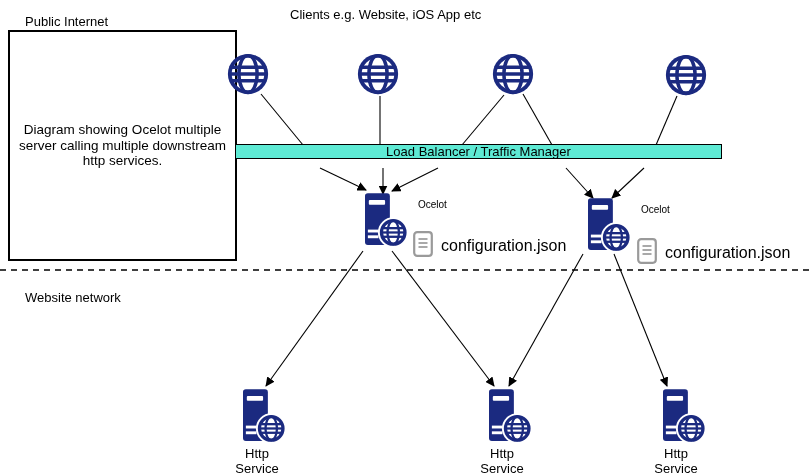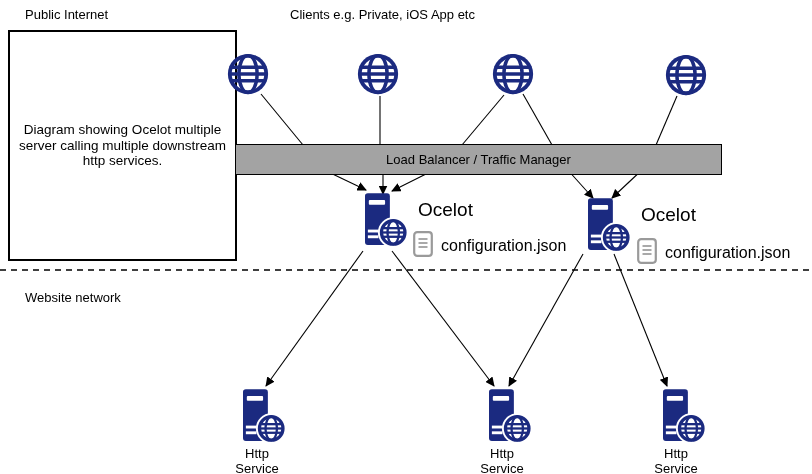--- a/index.html
+++ b/index.html
@@ -8,26 +8,26 @@
     font-family:"Liberation Sans", sans-serif;color:#000;
   }
   .abs{position:absolute;}
   .lbl{font-size:13px;white-space:nowrap;}
   #desc-box{
     left:8px;top:30px;width:229px;height:231px;border:2px solid #000;background:#fff;
     display:flex;align-items:center;justify-content:flex-start;text-align:center;
     font-size:13.5px;line-height:1.18;padding:0 4px;box-sizing:border-box;
   }
   #lb-box{
-    left:235px;top:144px;width:487px;height:31px;border:1.5px solid #000;background:#a3a3a3;
+    left:235px;top:144px;width:487px;height:15px;border:1.5px solid #000;background:#5eead4;
     box-sizing:border-box;display:flex;align-items:center;justify-content:center;
     font-size:13px;
   }
   .svc-label{font-size:13px;line-height:1.16;text-align:center;width:64px;}
-  .gw-label{font-size:19px;}
+  .gw-label{font-size:10px;}
   .cfg-label{font-size:16px;}
   svg.icon{display:block;}
   #lines-layer{left:0;top:0;}
 </style>
 </head>
 <body>
 
 <div id="canvas">
 
   <svg width="0" height="0" style="position:absolute" aria-hidden="true">
@@ -91,22 +91,22 @@
 
       <line x1="363" y1="251" x2="266" y2="386" marker-end="url(#arrow)"></line>
       <line x1="392" y1="251" x2="494" y2="386" marker-end="url(#arrow)"></line>
       <line x1="583" y1="254" x2="509" y2="386" marker-end="url(#arrow)"></line>
       <line x1="614" y1="254" x2="667" y2="386" marker-end="url(#arrow)"></line>
 
       <line x1="0" y1="270" x2="812" y2="270" stroke-width="1.4" stroke-dasharray="6 5"></line>
     </g>
   </svg>
 
-  <div class="abs lbl" style="left:25px;top:7px;">Public Internet</div>
-  <div class="abs lbl" style="left:290px;top:7px;">Clients e.g. Private, iOS App etc</div>
+  <div class="abs lbl" style="left:25px;top:14px;">Public Internet</div>
+  <div class="abs lbl" style="left:290px;top:7px;">Clients e.g. Website, iOS App etc</div>
   <div class="abs lbl" style="left:25px;top:290px;">Website network</div>
 
   <div id="desc-box" class="abs">
     <span>Diagram showing Ocelot multiple server calling multiple downstream http services.</span>
   </div>
 
   <svg class="abs icon" style="left:225px;top:51px;" width="46" height="46" viewBox="0 0 48 48">
       <use href="#globe"></use>
     </svg>
   <svg class="abs icon" style="left:355px;top:51px;" width="46" height="46" viewBox="0 0 48 48">

